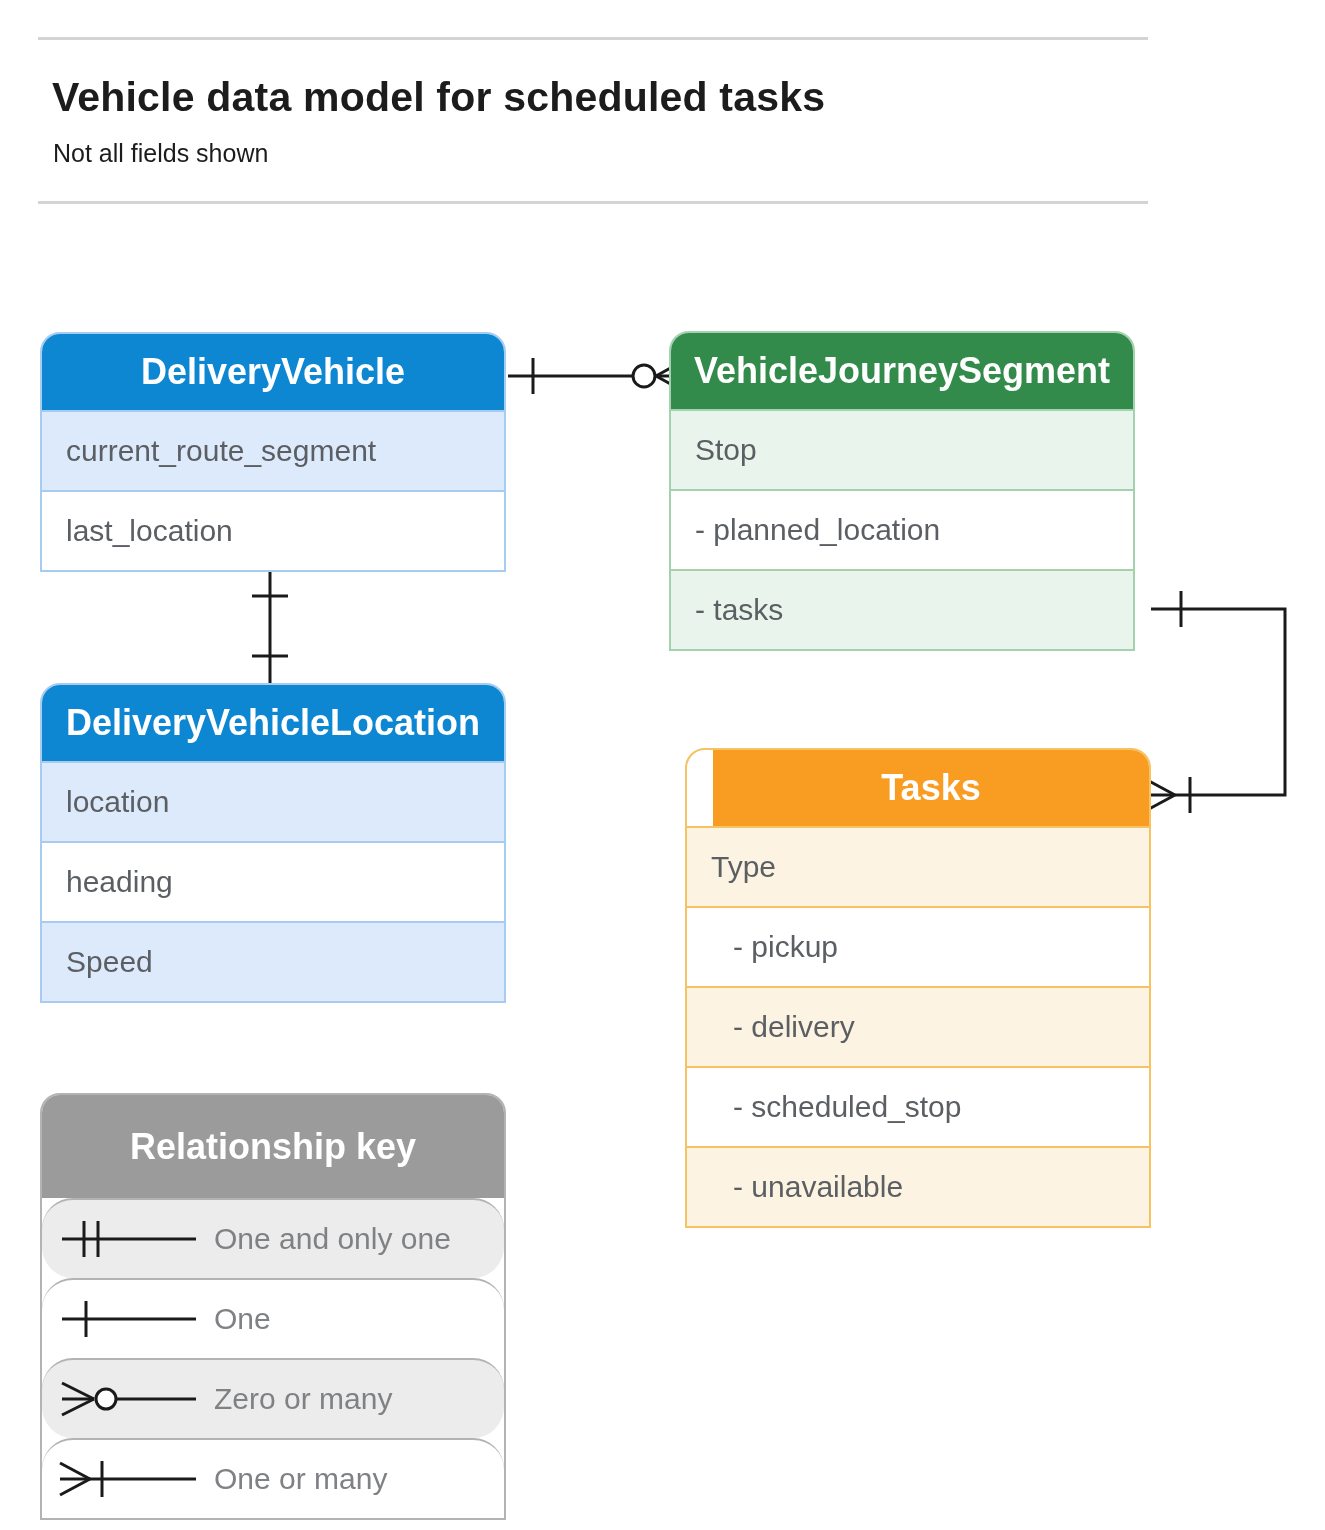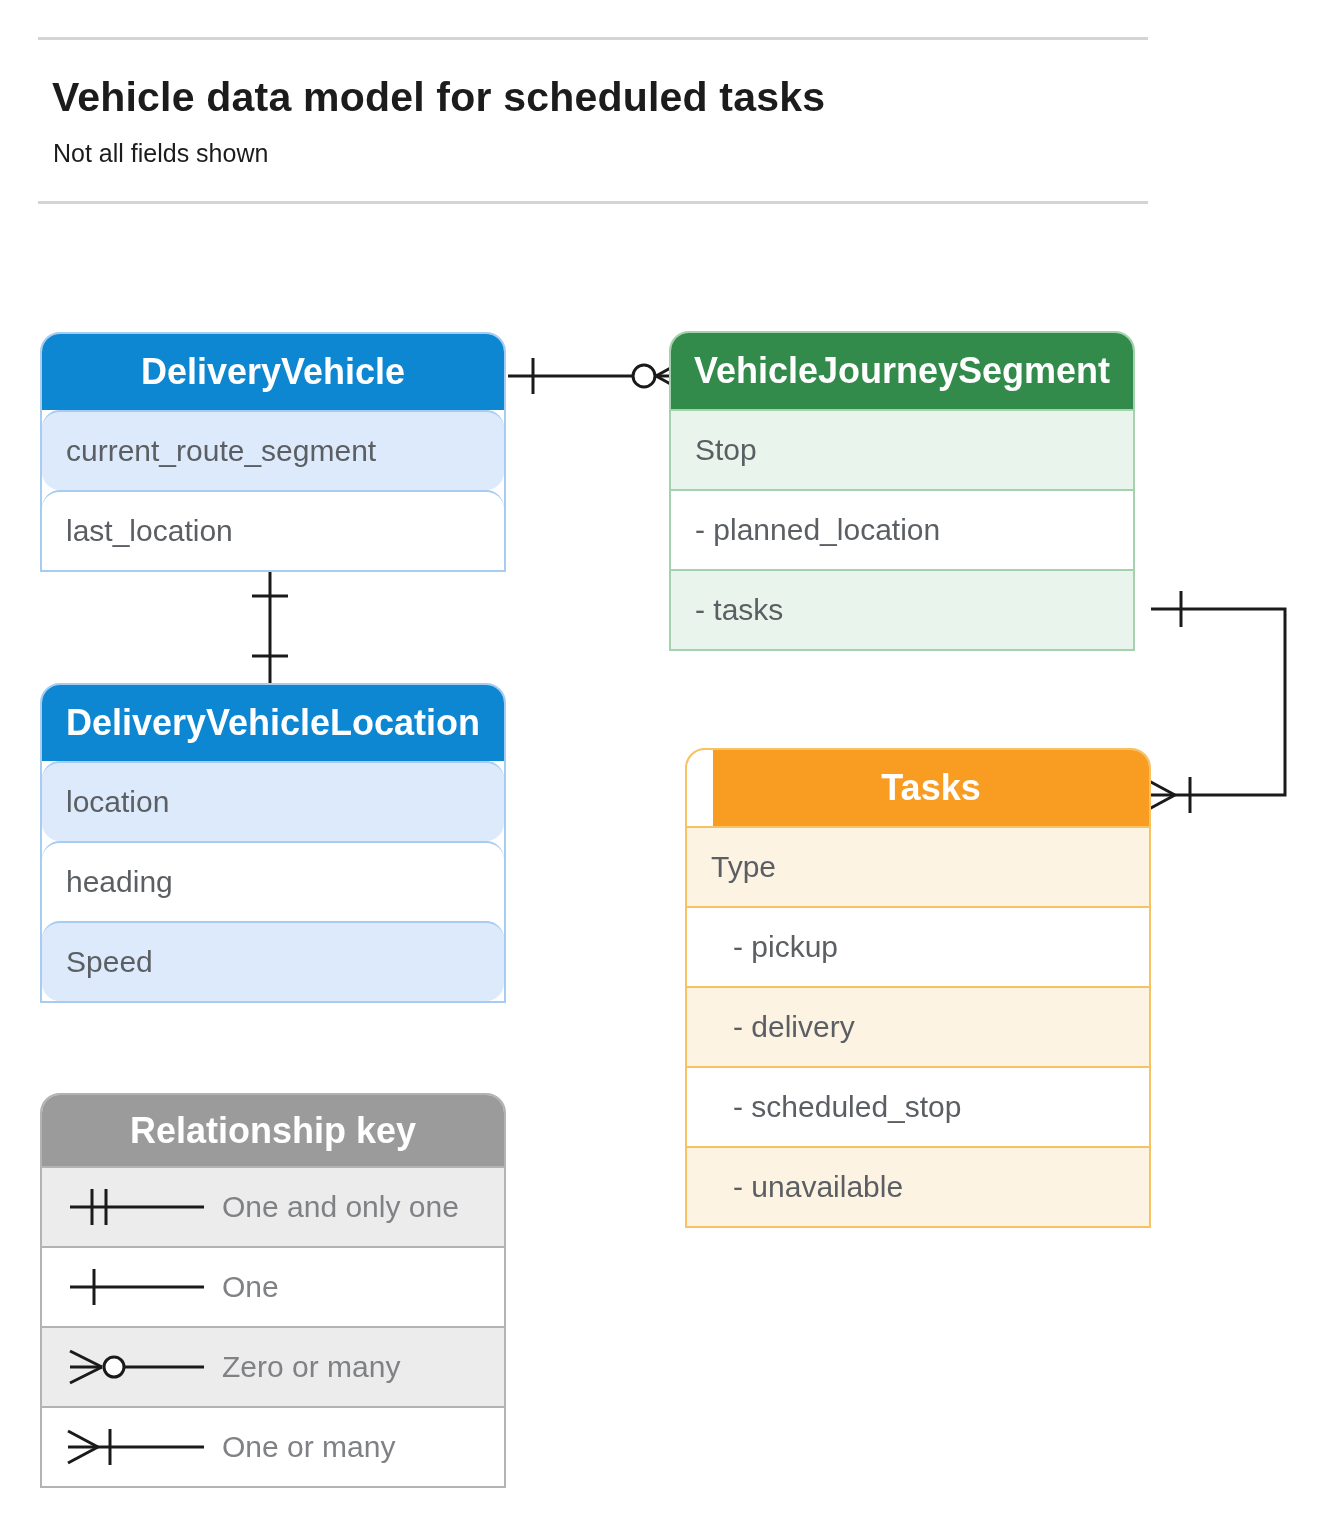--- a/index.html
+++ b/index.html
@@ -64,36 +64,36 @@
     font-size: 30px;
     color: var(--c-row-text, #5b5f63);
     border-top: 2px solid;
     border-color: inherit;
     background: #ffffff;
   }
   .box .row.indent { padding-left: 46px; }
 
   .box.blue   { border-color: var(--c-blue-border, #a6cdf1); }
   .box.blue .hdr { background: var(--c-blue, #0e87d3); }
-  .box.blue .row { border-color: var(--c-blue-border, #a6cdf1); border-radius: 18px; }
+  .box.blue .row { border-color: var(--c-blue-border, #a6cdf1); }
   .box.blue .row:nth-child(even) { background: var(--c-blue-light, #ddeafb); }
 
   .box.green  { border-color: var(--c-green-border, #a4d2ae); }
   .box.green .hdr { background: var(--c-green, #328b4a); }
   .box.green .row { border-color: var(--c-green-border, #a4d2ae); }
   .box.green .row:nth-child(even) { background: var(--c-green-light, #e9f4ec); }
 
   .box.orange { border-color: var(--c-orange-border, #f6c263); }
   .box.orange .hdr { background: var(--c-orange, #f89c22); margin-left: 26px; }
   .box.orange .row { border-color: var(--c-orange-border, #f6c263); }
   .box.orange .row:nth-child(even) { background: var(--c-orange-light, #fdf3e2); }
 
   .box.gray   { border-color: var(--c-gray-border, #b3b3b3); }
-  .box.gray .hdr { background: var(--c-gray, #9b9b9b); height: 71px; }
-  .box.gray .row { border-color: var(--c-gray-border, #b3b3b3); color: var(--c-legend-text, #7f8184); padding-left: 20px; }
+  .box.gray .hdr { background: var(--c-gray, #9b9b9b); height: 103px; }
+  .box.gray .row { border-color: var(--c-gray-border, #b3b3b3); color: var(--c-legend-text, #7f8184); padding-left: 12px; border-radius: 31px; }
   .box.gray .row:nth-child(even) { background: var(--c-gray-light, #ececec); }
 
   #entity-delivery-vehicle          { left: 40px;  top: 332px; }
   #entity-vehicle-journey-segment   { left: 669px; top: 331px; }
   #entity-delivery-vehicle-location { left: 40px;  top: 683px; }
   #entity-tasks                     { left: 685px; top: 748px; }
   #legend-box                       { left: 40px;  top: 1093px; }
 
   .legend-symbol { flex: 0 0 auto; margin-right: 10px; display: block; }
   .legend-label  { display: block; }

